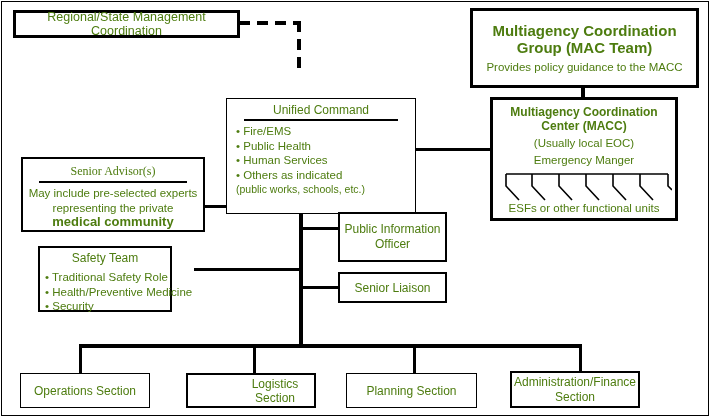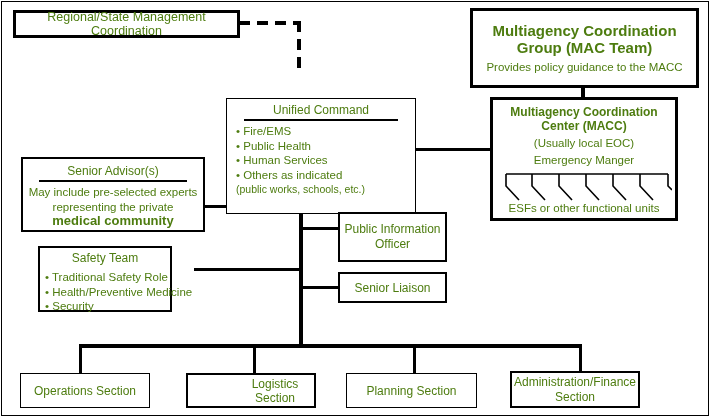--- a/index.html
+++ b/index.html
@@ -89,21 +89,21 @@
     <div class="bullets" style="font-size:11.5px;line-height:14.5px;">
       <div>• Fire/EMS</div>
       <div>• Public Health</div>
       <div>• Human Services</div>
       <div>• Others as indicated</div>
       <div style="font-size:10.5px;">   (public works, schools, etc.)</div>
     </div>
   </div>
 
   <div class="box med" style="left:21px;top:157px;width:184px;height:75px;justify-content:flex-start;padding-top:5px;">
-    <span style="font-size:12px;">Senior Advisor(s)</span>
+    <span style="font-size:12px;font-family:Liberation Serif, serif;">Senior Advisor(s)</span>
     <div class="rule"></div>
     <span style="font-size:11.5px;line-height:14.5px;">May include pre-selected experts</span>
     <span style="font-size:11.5px;line-height:14.5px;">representing the private</span>
     <span style="font-size:13px;line-height:14.5px;font-weight:bold;">medical community</span>
   </div>
 
   <div class="box med" style="left:38px;top:246px;width:134px;height:66px;justify-content:flex-start;padding-top:3px;">
     <span style="font-size:12px;">Safety Team</span>
     <div class="rule"></div>
     <div class="bullets" style="font-size:11.5px;line-height:14.5px;padding-left:5px;">

